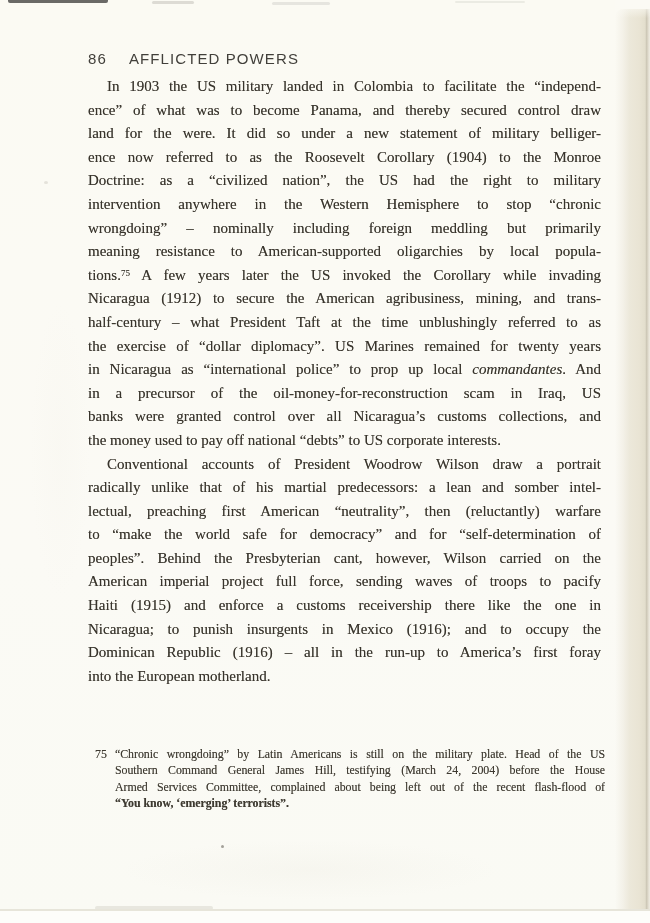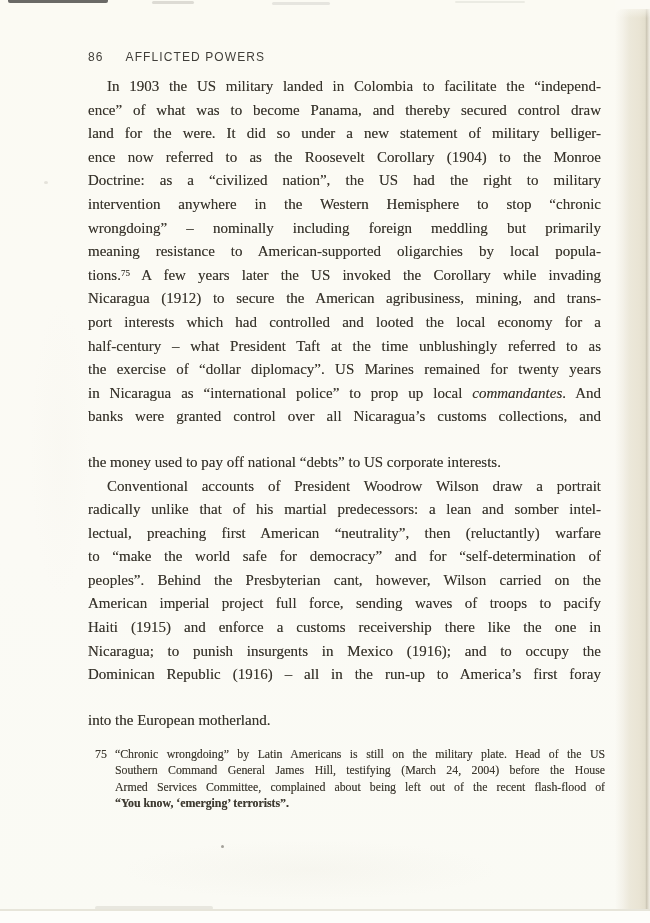--- a/index.html
+++ b/index.html
@@ -9,38 +9,38 @@
     overflow: hidden;
     position: relative;
     font-family: "Liberation Serif", serif;
   }
   .page { position: absolute; inset: 0; background: linear-gradient(180deg, #fbfaf3 0%, #fbfaf5 60%, #fafaf4 100%); }
 
   
   .header {
     position: absolute; left: 88px; top: 50px;
     font-family: "Liberation Sans", sans-serif;
-    font-size: 12px; letter-spacing: 1.1px;
+    font-size: 15px; letter-spacing: 1.1px;
     color: #413f3a; white-space: nowrap;
   }
   .header .pagenum { margin-right: 22px; }
 
   
   .bodycol {
     position: absolute; left: 88px; top: 75px; width: 513px;
     font-size: 15px; line-height: 23.6px;
     color: #38342c;
     text-shadow: 0 0 0.5px rgba(56,52,44,0.55);
   }
   .line {
     height: 23.6px; overflow: hidden;
     text-align: justify; text-align-last: justify;
     white-space: normal;
   }
-  .line.last { text-align-last: left; margin-top: 22px; }
+  .line.last { text-align-last: left; }
   .line.indent { text-indent: 19px; }
   .line sup { font-size: 0.6em; line-height: 0; position: relative; top: -0.45em; vertical-align: baseline; }
   .line em { font-style: italic; }
 
   
   .footnote {
     position: absolute; left: 95px; top: 746px; width: 512px;
     font-size: 11.9px; line-height: 16.4px;
     color: #3d3930; letter-spacing: -0.05px;
     text-shadow: 0 0 0.4px rgba(61,57,48,0.5);
@@ -97,24 +97,24 @@
         <div class="line indent">In 1903 the US military landed in Colombia to facilitate the “independ-</div>
         <div class="line">ence” of what was to become Panama, and thereby secured control draw</div>
         <div class="line">land for the were. It did so under a new statement of military belliger-</div>
         <div class="line">ence now referred to as the Roosevelt Corollary (1904) to the Monroe</div>
         <div class="line">Doctrine: as a “civilized nation”, the US had the right to military</div>
         <div class="line">intervention anywhere in the Western Hemisphere to stop “chronic</div>
         <div class="line">wrongdoing” – nominally including foreign meddling but primarily</div>
         <div class="line">meaning resistance to American-supported oligarchies by local popula-</div>
         <div class="line">tions.<sup>75</sup> A few years later the US invoked the Corollary while invading</div>
         <div class="line">Nicaragua (1912) to secure the American agribusiness, mining, and trans-</div>
-        <div class="line">port interests which had controlled and looted the local economy for a</div>
         <div class="line">half-century – what President Taft at the time unblushingly referred to as</div>
         <div class="line">the exercise of “dollar diplomacy”. US Marines remained for twenty years</div>
         <div class="line">in Nicaragua as “international police” to prop up local <em>commandantes</em>. And</div>
+        <div class="line">in a precursor of the oil-money-for-reconstruction scam in Iraq, US</div>
         <div class="line">banks were granted control over all Nicaragua’s customs collections, and</div>
         <div class="line last">the money used to pay off national “debts” to US corporate interests.</div>
       </div>
       <div>
         <div class="line indent">Conventional accounts of President Woodrow Wilson draw a portrait</div>
         <div class="line">radically unlike that of his martial predecessors: a lean and somber intel-</div>
         <div class="line">lectual, preaching first American “neutrality”, then (reluctantly) warfare</div>
         <div class="line">to “make the world safe for democracy” and for “self-determination of</div>
         <div class="line">peoples”. Behind the Presbyterian cant, however, Wilson carried on the</div>
         <div class="line">American imperial project full force, sending waves of troops to pacify</div>

